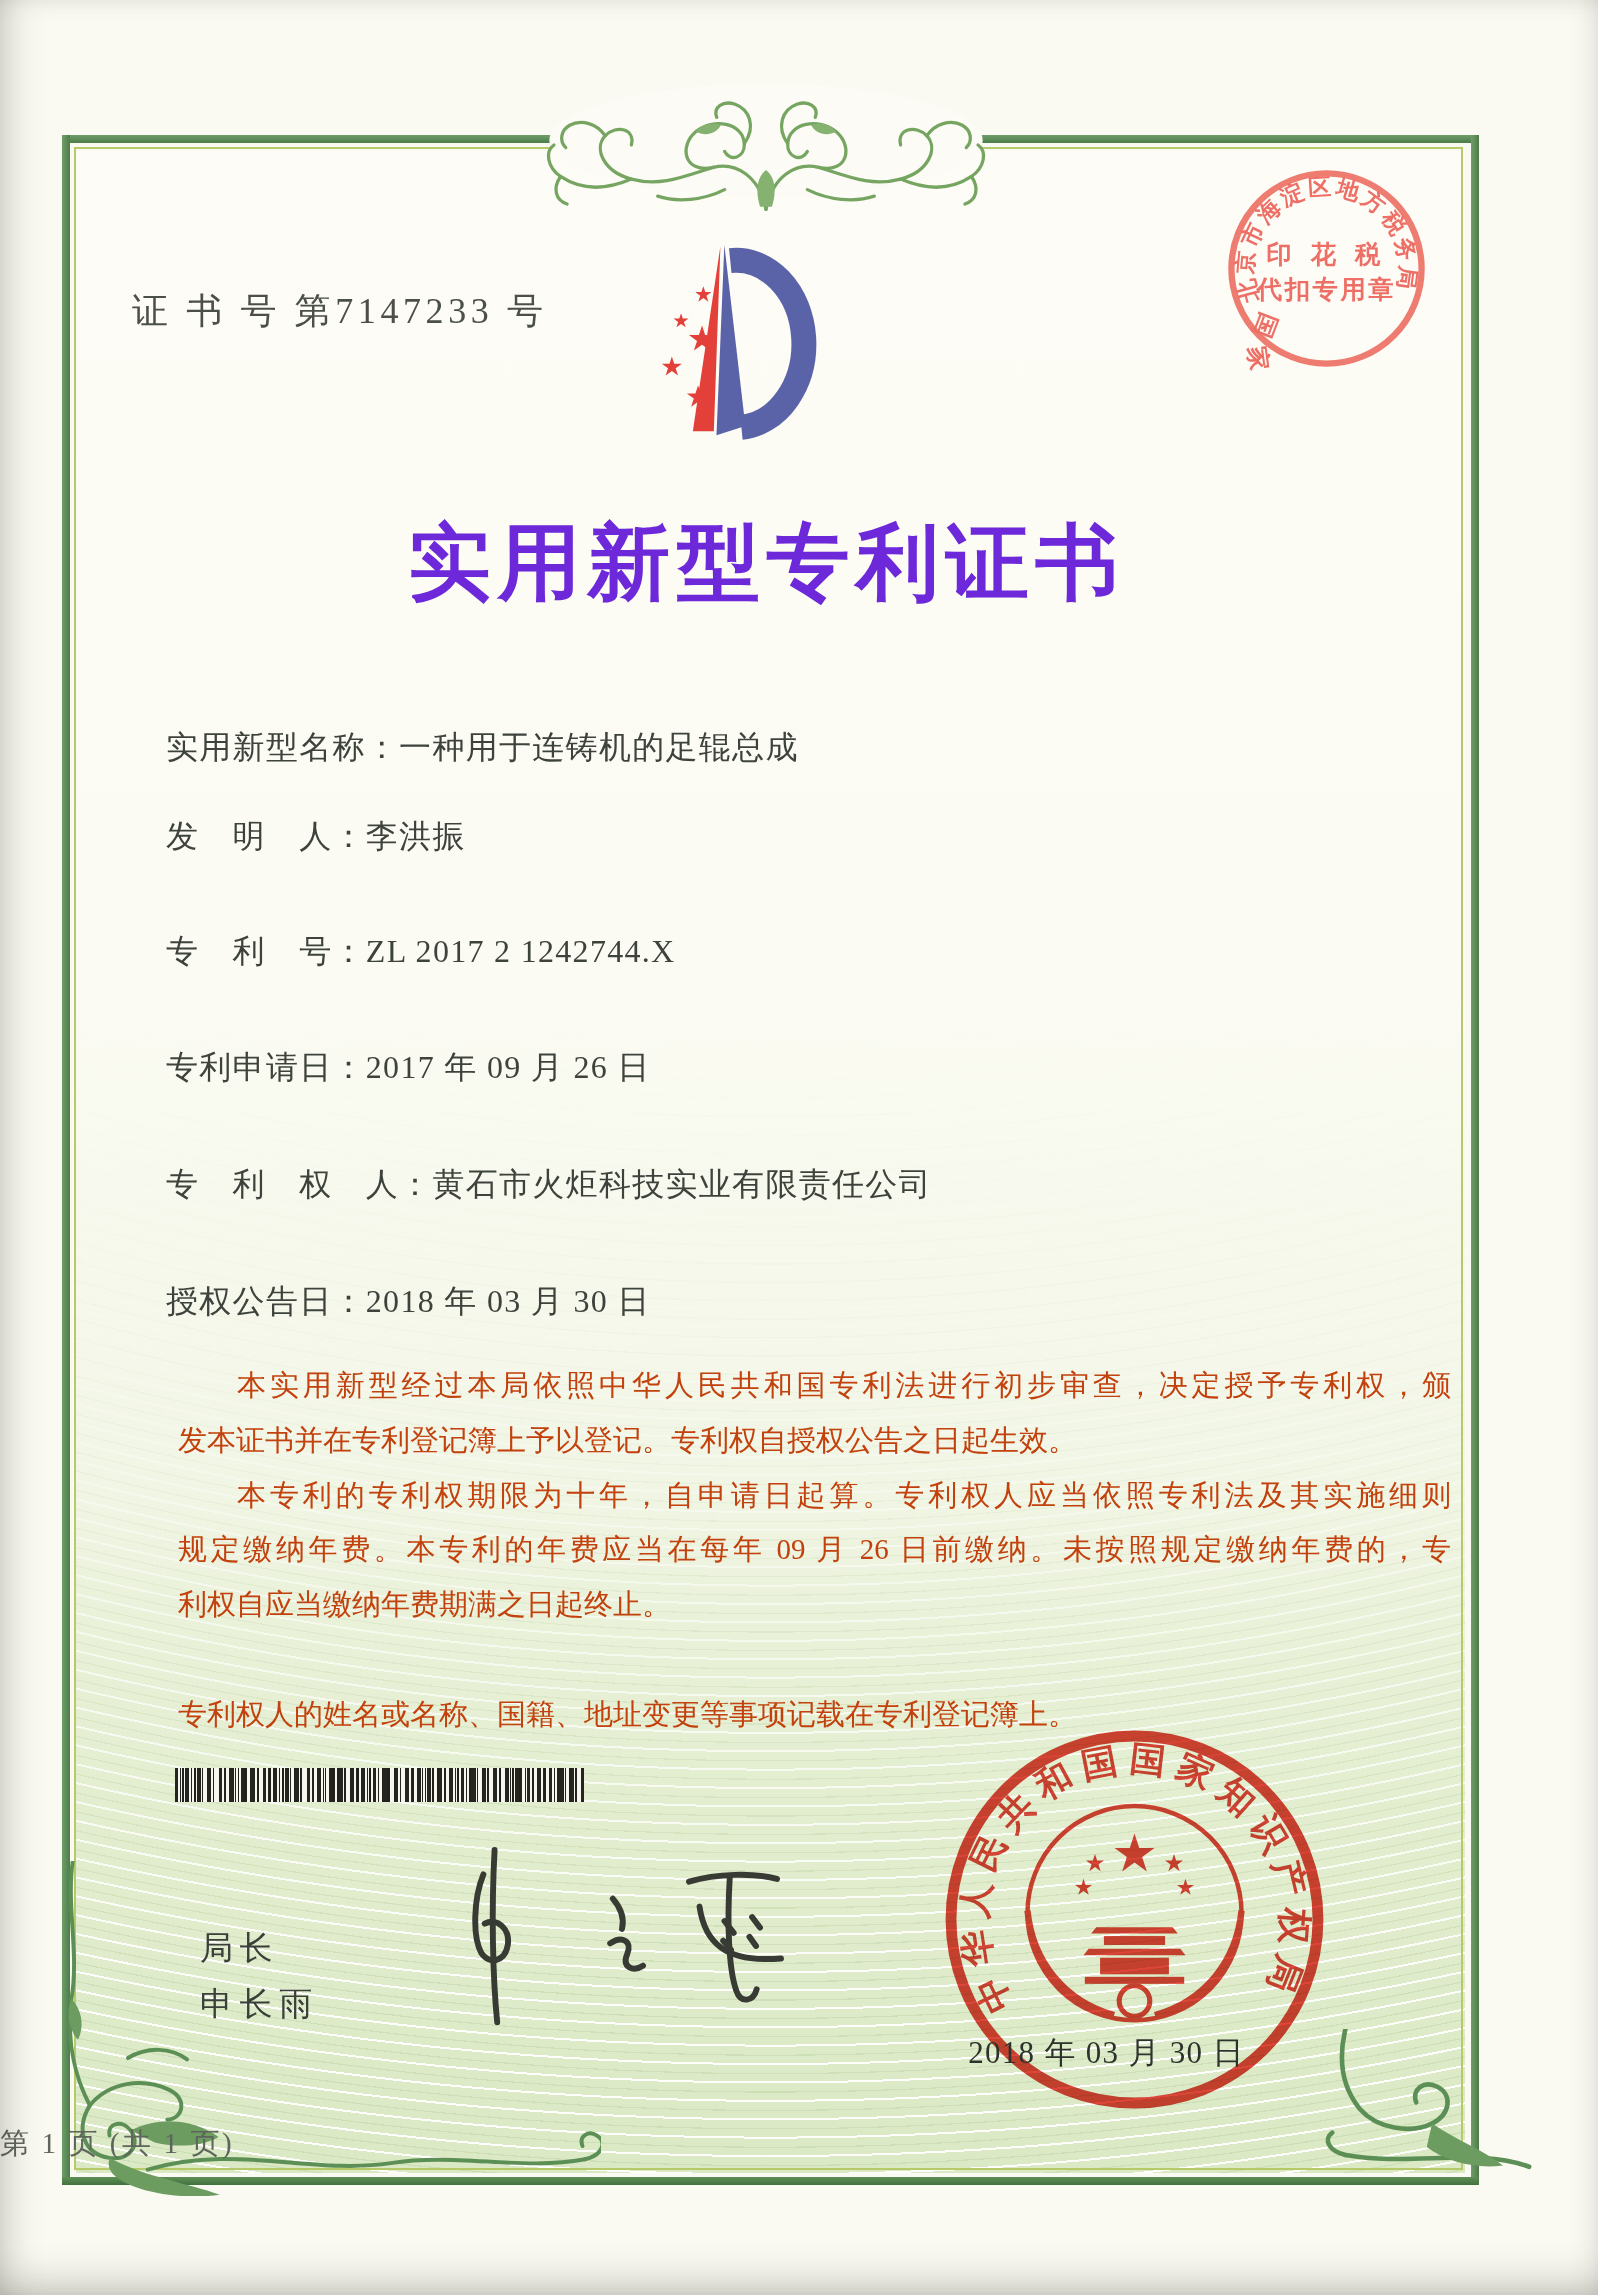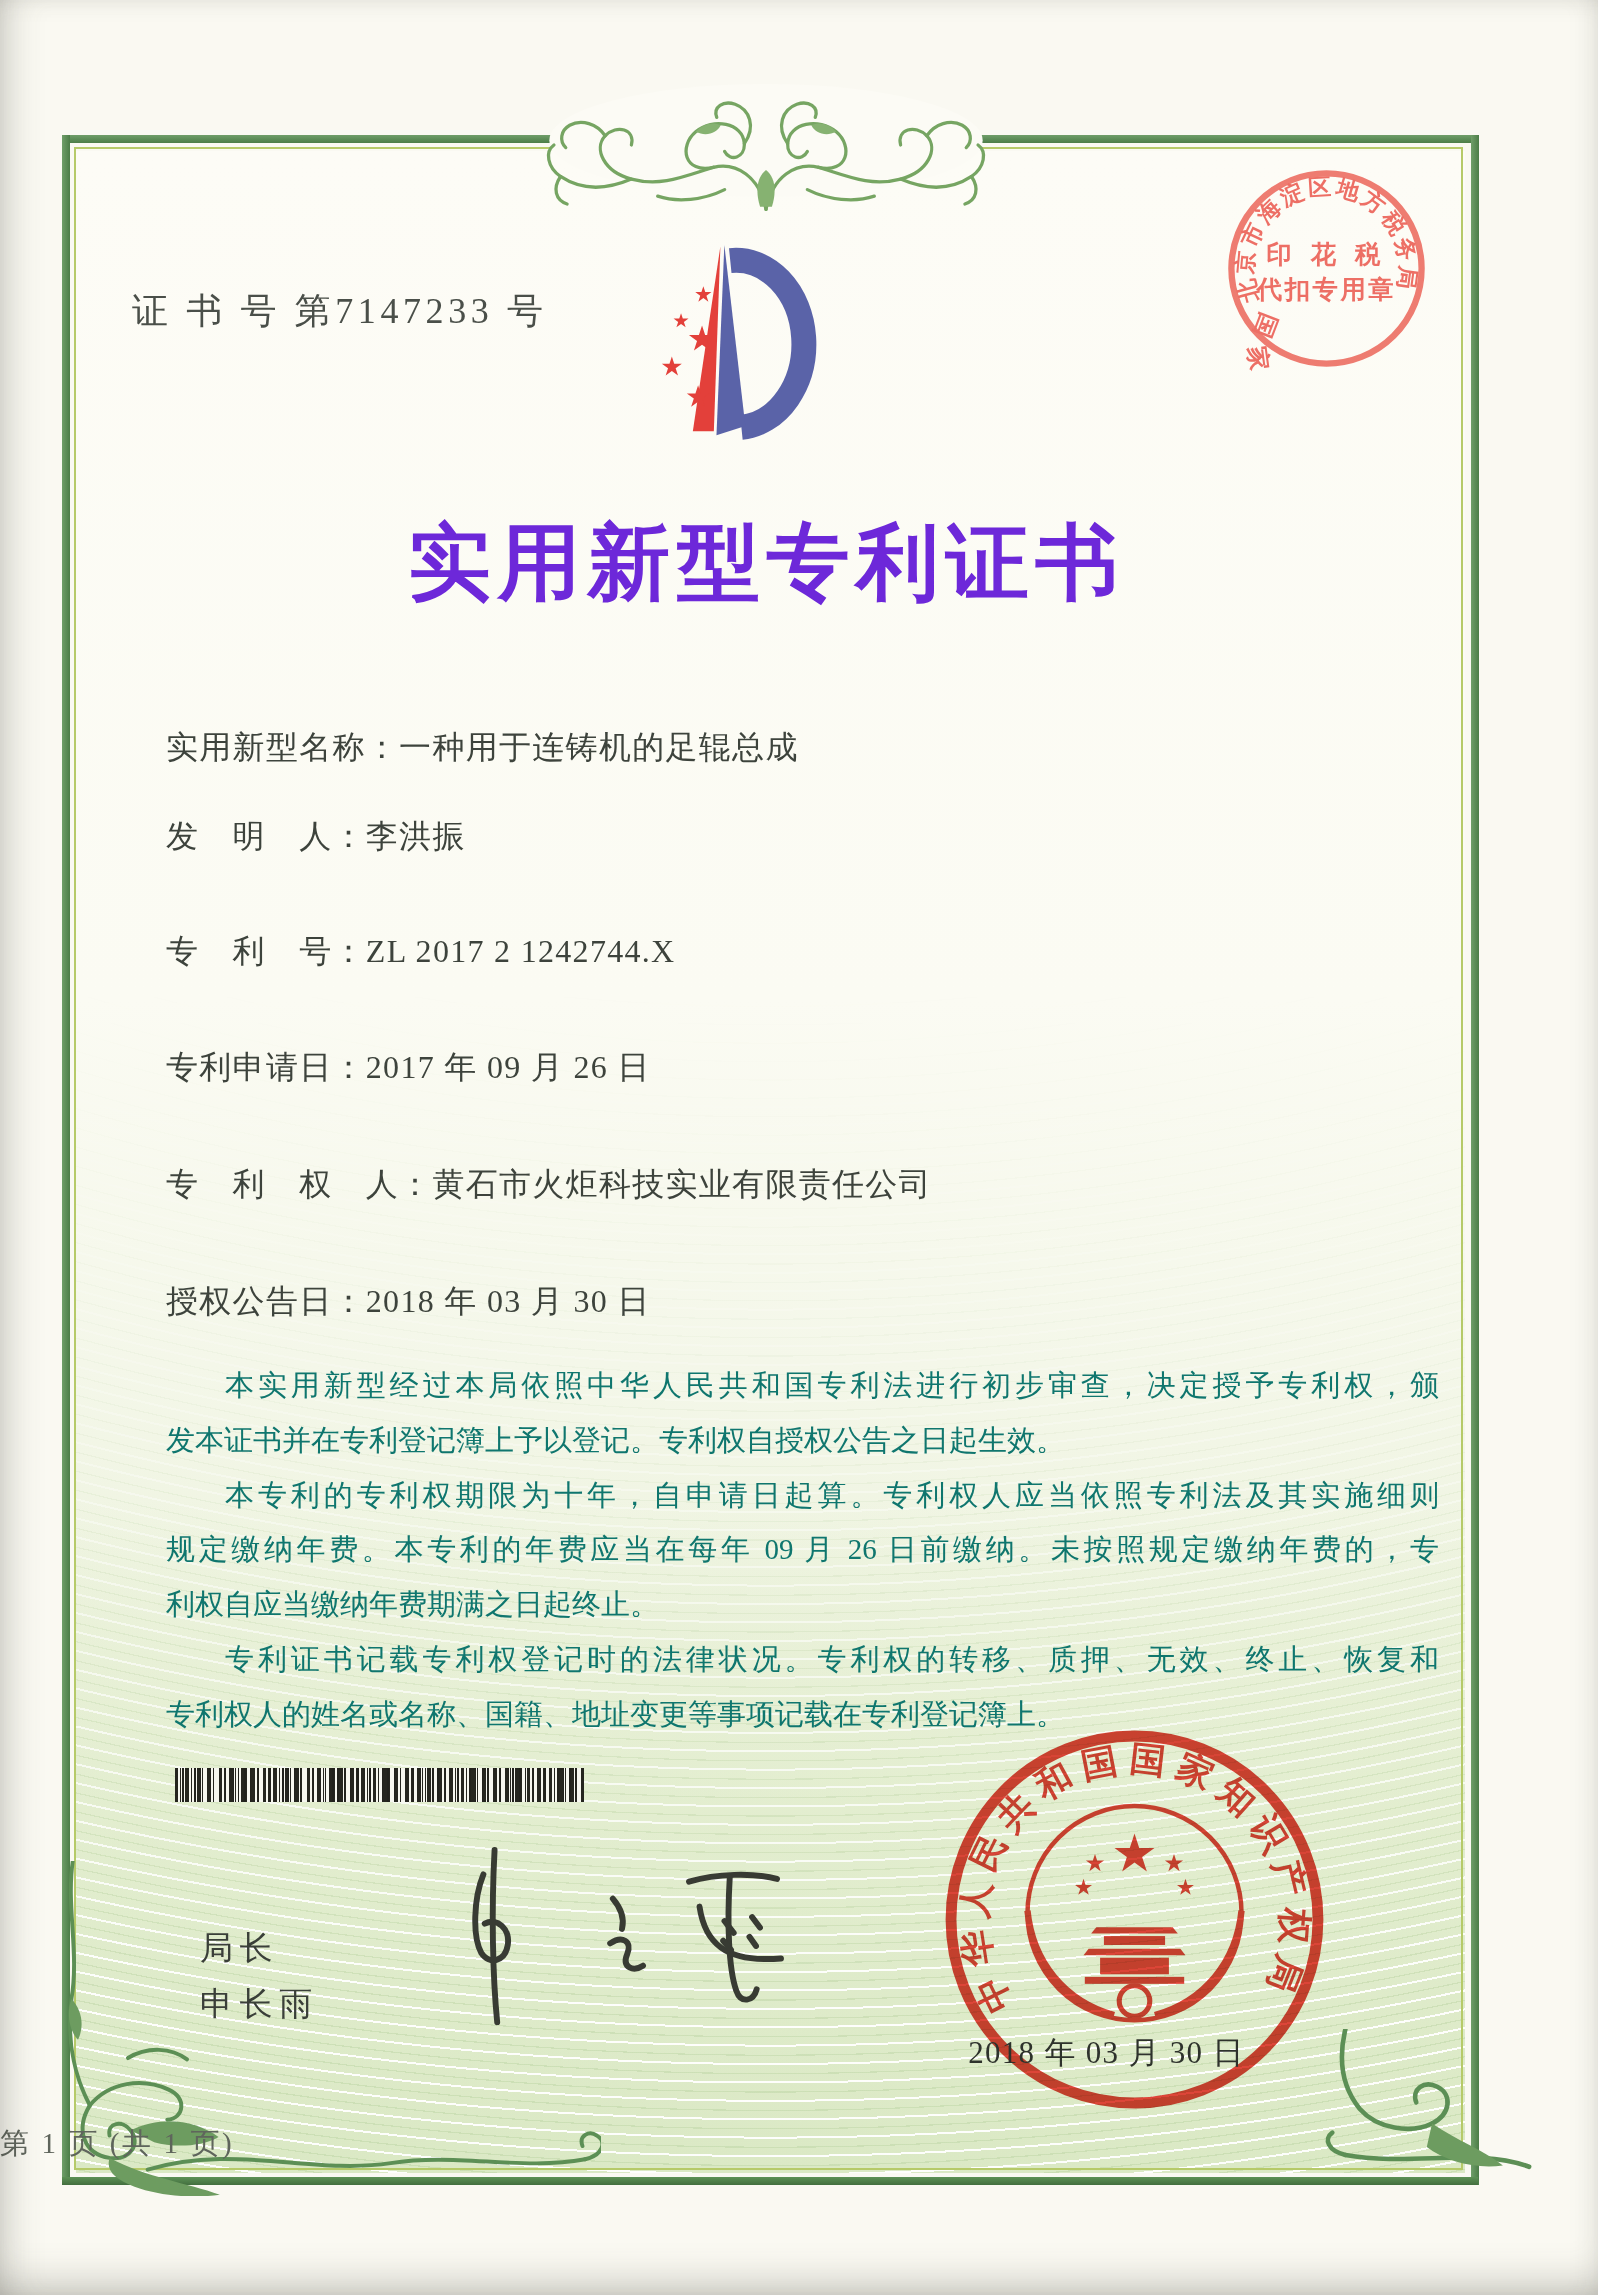--- a/index.html
+++ b/index.html
@@ -20,21 +20,21 @@
   .band-top{left:62px;top:135px;width:1416px;height:8px;}
   .band-bottom{left:62px;top:2177px;width:1416px;height:8px;background:linear-gradient(180deg,#5d9156,#436f3f);}
   .band-left{left:62px;top:135px;width:8px;height:2050px;background:linear-gradient(90deg,#6f9e69,#4c7d48);}
   .band-right{left:1471px;top:135px;width:8px;height:2050px;background:linear-gradient(90deg,#6f9e69,#4c7d48);}
   .thin-frame{left:74px;top:147px;width:1389px;height:2023px;border:2px solid #b6ca69;box-sizing:border-box;}
   
   .cert-no{left:132px;top:287px;font-size:36px;letter-spacing:4.6px;color:#4a4f49;}
   .title{left:0;width:1533px;top:508px;text-align:center;font-size:83px;font-weight:bold;letter-spacing:6.6px;color:#6d28d9;}
   .row{left:166px;font-size:32px;line-height:41px;color:#3d433c;letter-spacing:1.3px;white-space:nowrap;}
   .r0{top:727px}.r1{top:816px}.r2{top:931px}.r3{top:1047px}.r4{top:1164px}.r5{top:1281px}
-  .bl{left:166px;width:1273px;font-size:29px;line-height:37px;color:#0f766e;}
+  .bl{left:178px;width:1273px;font-size:29px;line-height:37px;color:#c2410c;}
   .just{text-align:justify;text-align-last:justify;}
   .ind{padding-left:59px;box-sizing:border-box;}
   .b0{top:1367px}.b1{top:1422px}.b2{top:1477px}.b3{top:1531px}.b4{top:1586px}.b5{top:1641px}.b6{top:1696px}
   .barcode{left:175px;top:1768px;width:409px;height:34px;background-color:#f6f6ef;
     background-image:
       repeating-linear-gradient(90deg,#25251f 0 2.6px,transparent 2.6px 4.6px,#25251f 4.6px 6px,transparent 6px 10px,#25251f 10px 14px,transparent 14px 16px,#25251f 16px 17px,transparent 17px 22px),
       repeating-linear-gradient(90deg,#21211c 0 1.3px,transparent 1.3px 6.6px,#21211c 6.6px 8.6px,transparent 8.6px 12.5px);}
   .director-title{left:200px;top:1898px;font-size:33px;letter-spacing:6.6px;color:#3a3f39;font-family:"Liberation Sans","DejaVu Sans",sans-serif;margin-top:28px;}
   .director-name{left:200px;top:1982px;font-size:33px;letter-spacing:6.6px;color:#3a3f39;font-family:"Liberation Sans","DejaVu Sans",sans-serif;}
   .seal-date{left:962px;top:2032px;width:289px;text-align:center;font-size:31px;letter-spacing:1.3px;color:#2e322c;white-space:nowrap;}
@@ -135,21 +135,20 @@
   <div class="abs row r2"><span>专　利　号：</span><span>ZL 2017 2 1242744.X</span></div>
   <div class="abs row r3"><span>专利申请日：</span><span>2017 年 09 月 26 日</span></div>
   <div class="abs row r4"><span>专　利　权　人：</span><span>黄石市火炬科技实业有限责任公司</span></div>
   <div class="abs row r5"><span>授权公告日：</span><span>2018 年 03 月 30 日</span></div>
 
   <div class="abs bl b0 ind just">本实用新型经过本局依照中华人民共和国专利法进行初步审查，决定授予专利权，颁</div>
   <div class="abs bl b1">发本证书并在专利登记簿上予以登记。专利权自授权公告之日起生效。</div>
   <div class="abs bl b2 ind just">本专利的专利权期限为十年，自申请日起算。专利权人应当依照专利法及其实施细则</div>
   <div class="abs bl b3 just">规定缴纳年费。本专利的年费应当在每年 09 月 26 日前缴纳。未按照规定缴纳年费的，专</div>
   <div class="abs bl b4">利权自应当缴纳年费期满之日起终止。</div>
-  <div class="abs bl b5 ind just">专利证书记载专利权登记时的法律状况。专利权的转移、质押、无效、终止、恢复和</div>
   <div class="abs bl b6">专利权人的姓名或名称、国籍、地址变更等事项记载在专利登记簿上。</div>
 
   <div class="abs barcode"></div>
 
   <div class="abs director-title">局长</div>
   <div class="abs director-name">申长雨</div>
 
   <svg class="abs" style="left:421px;top:1838px;" width="381" height="191" viewBox="0 0 580 290">
     <g stroke="#383b33" stroke-width="9" fill="none" stroke-linecap="round">
       <path d="M95,55 C80,92 78,150 92,175 C104,193 128,188 132,163 C136,138 116,120 97,130"></path>

